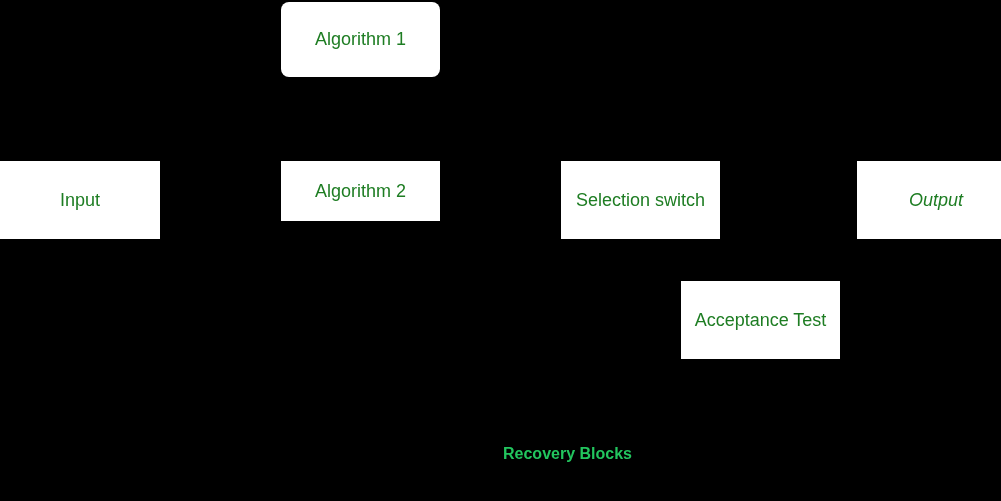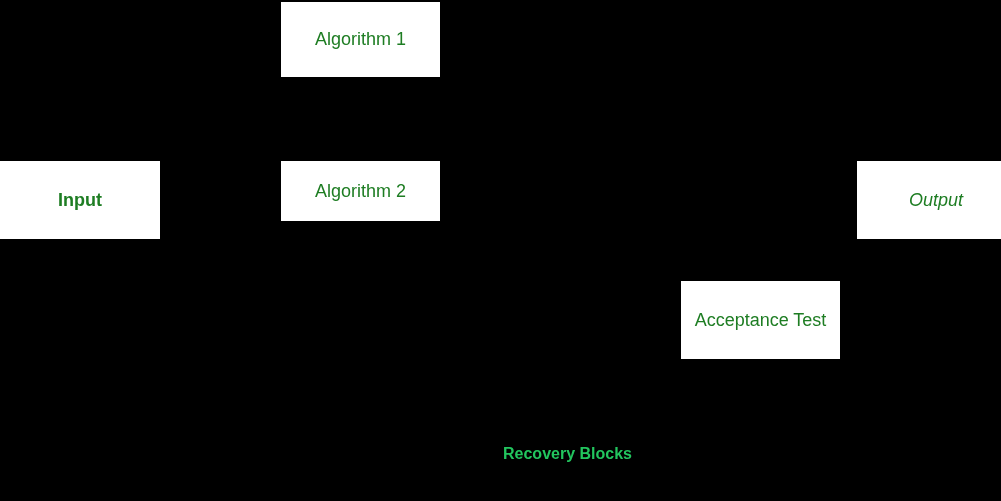--- a/index.html
+++ b/index.html
@@ -19,22 +19,22 @@
     position: absolute;
     background: #ffffff;
     color: #1e7d23;
     font-size: 18px;
     display: flex;
     align-items: center;
     justify-content: center;
     text-align: center;
     white-space: nowrap;
   }
-  .n-input            { left: 0px;   top: 161px; width: 160px; height: 78px; font-weight: bold; }
-  .n-algorithm-1      { left: 281px; top: 2px;   width: 159px; height: 75px; }
+  .n-input            { left: 0px;   top: 161px; width: 160px; height: 78px; }
+  .n-algorithm-1      { left: 281px; top: 2px;   width: 159px; height: 75px; border-radius: 8px; }
   .n-algorithm-2      { left: 281px; top: 161px; width: 159px; height: 60px; }
   .n-algorithm-n      { left: 281px; top: 321px; width: 159px; height: 79px; }
   .n-selection-switch { left: 561px; top: 161px; width: 159px; height: 78px; }
   .n-acceptance-test  { left: 681px; top: 281px; width: 159px; height: 78px; }
   .n-output           { left: 857px; top: 161px; width: 158px; height: 78px; font-style: italic; }
   .caption {
     position: absolute;
     left: 503px;
     top: 445px;
     color: #22c55e;
@@ -48,20 +48,21 @@
 
 <div class="canvas">
 
   <div class="node n-input">Input</div>
 
   <div class="node n-algorithm-1">Algorithm 1</div>
 
   <div class="node n-algorithm-2">Algorithm 2</div>
 
 
+  <div class="node n-selection-switch">Selection switch</div>
 
   <div class="node n-acceptance-test">Acceptance Test</div>
 
   <div class="node n-output">Output</div>
 
   <div class="caption">Recovery Blocks</div>
 
 </div>
 
 </body></html>

